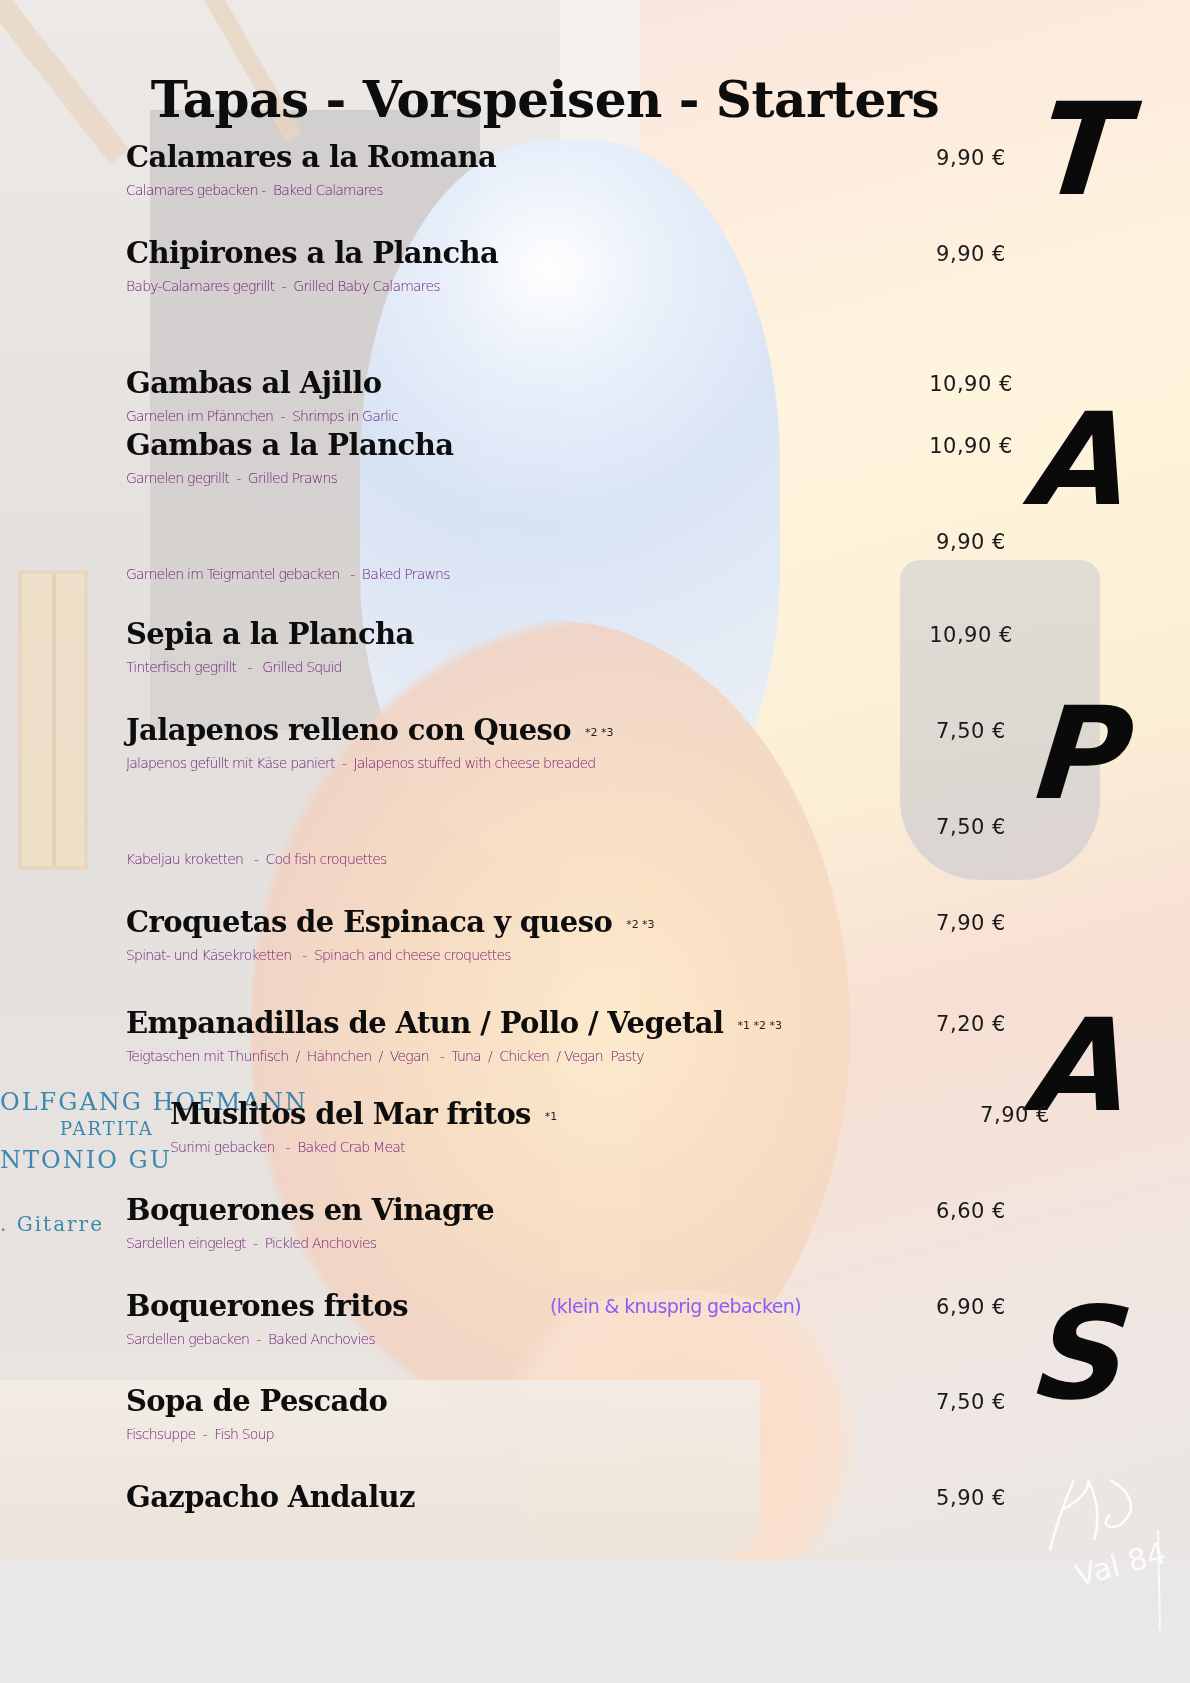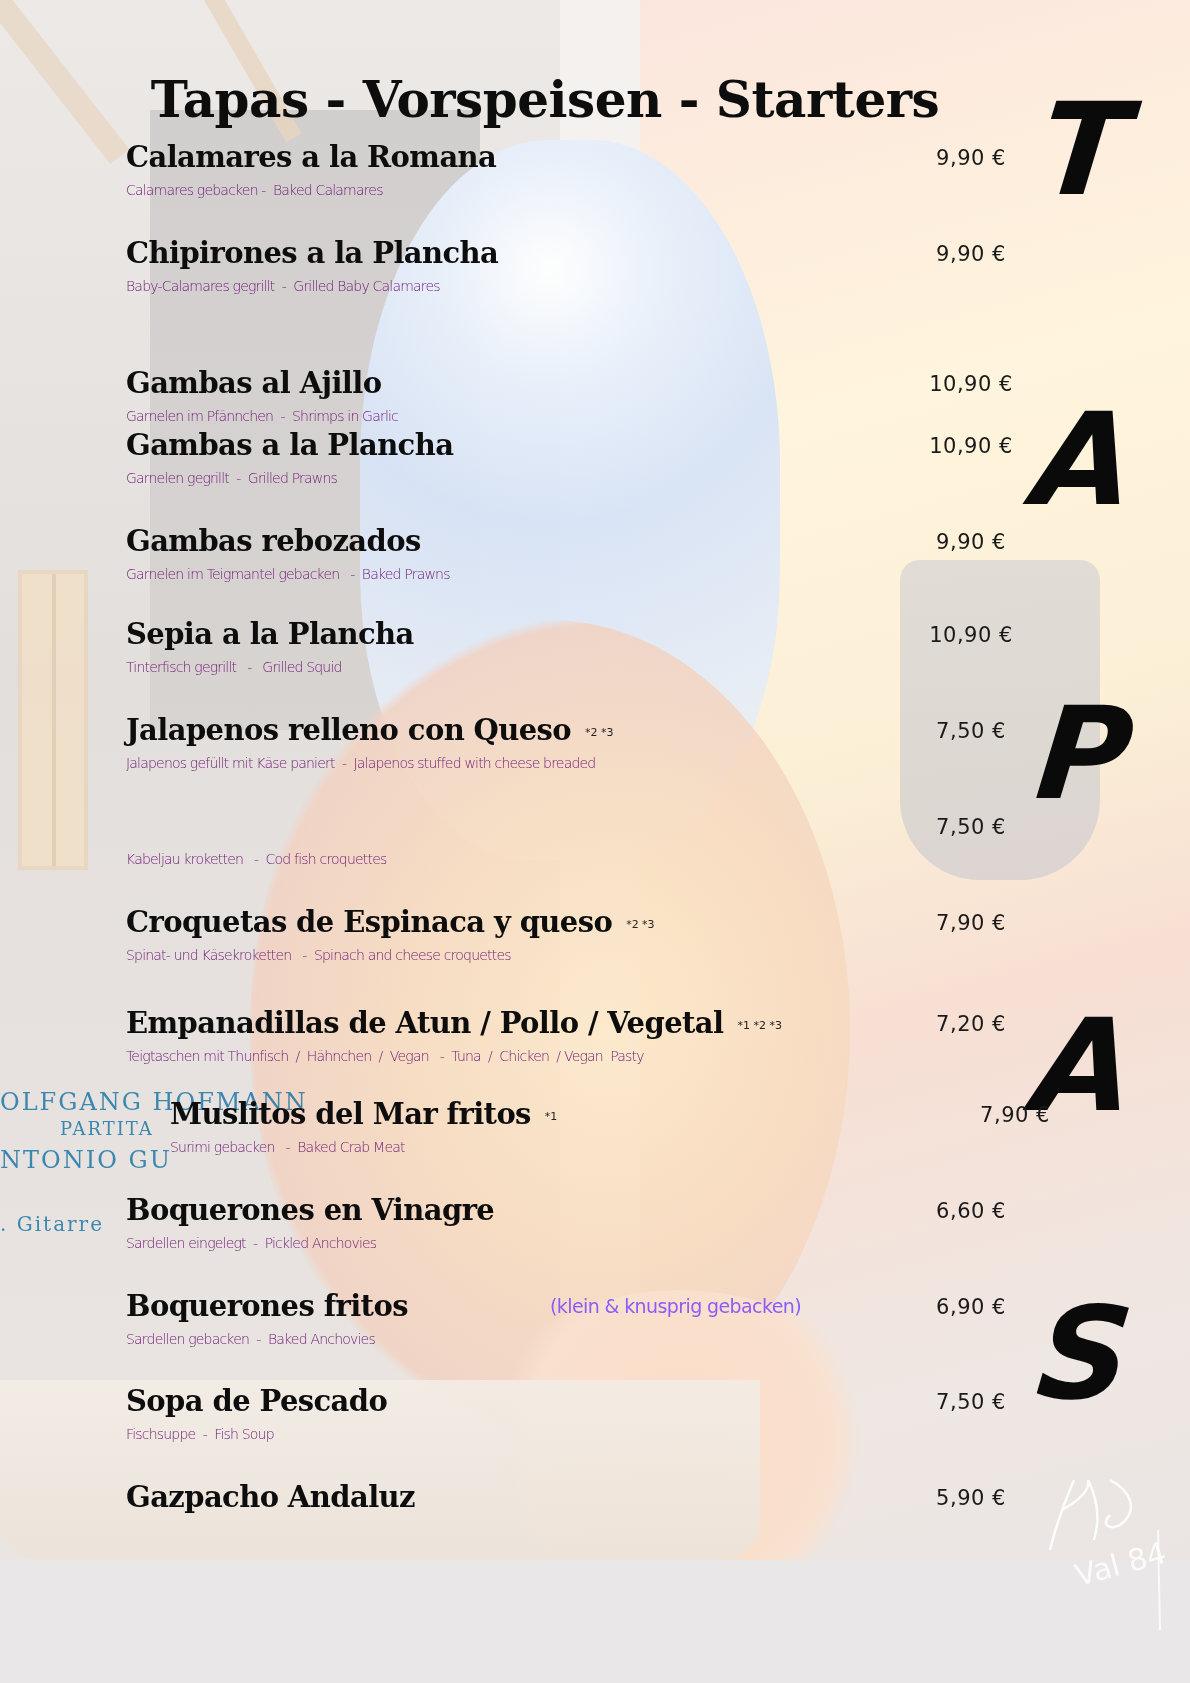--- a/index.html
+++ b/index.html
@@ -128,21 +128,20 @@
       <div class="item-name"><span>Gambas al Ajillo</span><span class="item-sup"></span></div>
       <div class="item-desc">Garnelen im Pfännchen  -  Shrimps in Garlic</div>
       <div class="item-price">10,90 €</div>
     </div>
     <div class="item" style="top:288px;">
       <div class="item-name"><span>Gambas a la Plancha</span><span class="item-sup"></span></div>
       <div class="item-desc">Garnelen gegrillt  -  Grilled Prawns</div>
       <div class="item-price">10,90 €</div>
     </div>
     <div class="item" style="top:384px;">
-      <div class="item-name"><span>Gambas rebozados</span><span class="item-sup"></span></div>
       <div class="item-desc">Garnelen im Teigmantel gebacken   -  Baked Prawns</div>
       <div class="item-price">9,90 €</div>
     </div>
     <div class="item" style="top:477px;">
       <div class="item-name"><span>Sepia a la Plancha</span><span class="item-sup"></span></div>
       <div class="item-desc">Tinterfisch gegrillt   -   Grilled Squid</div>
       <div class="item-price">10,90 €</div>
     </div>
     <div class="item" style="top:573px;">
       <div class="item-name"><span>Jalapenos relleno con Queso</span><span class="item-sup">*2 *3</span></div>

